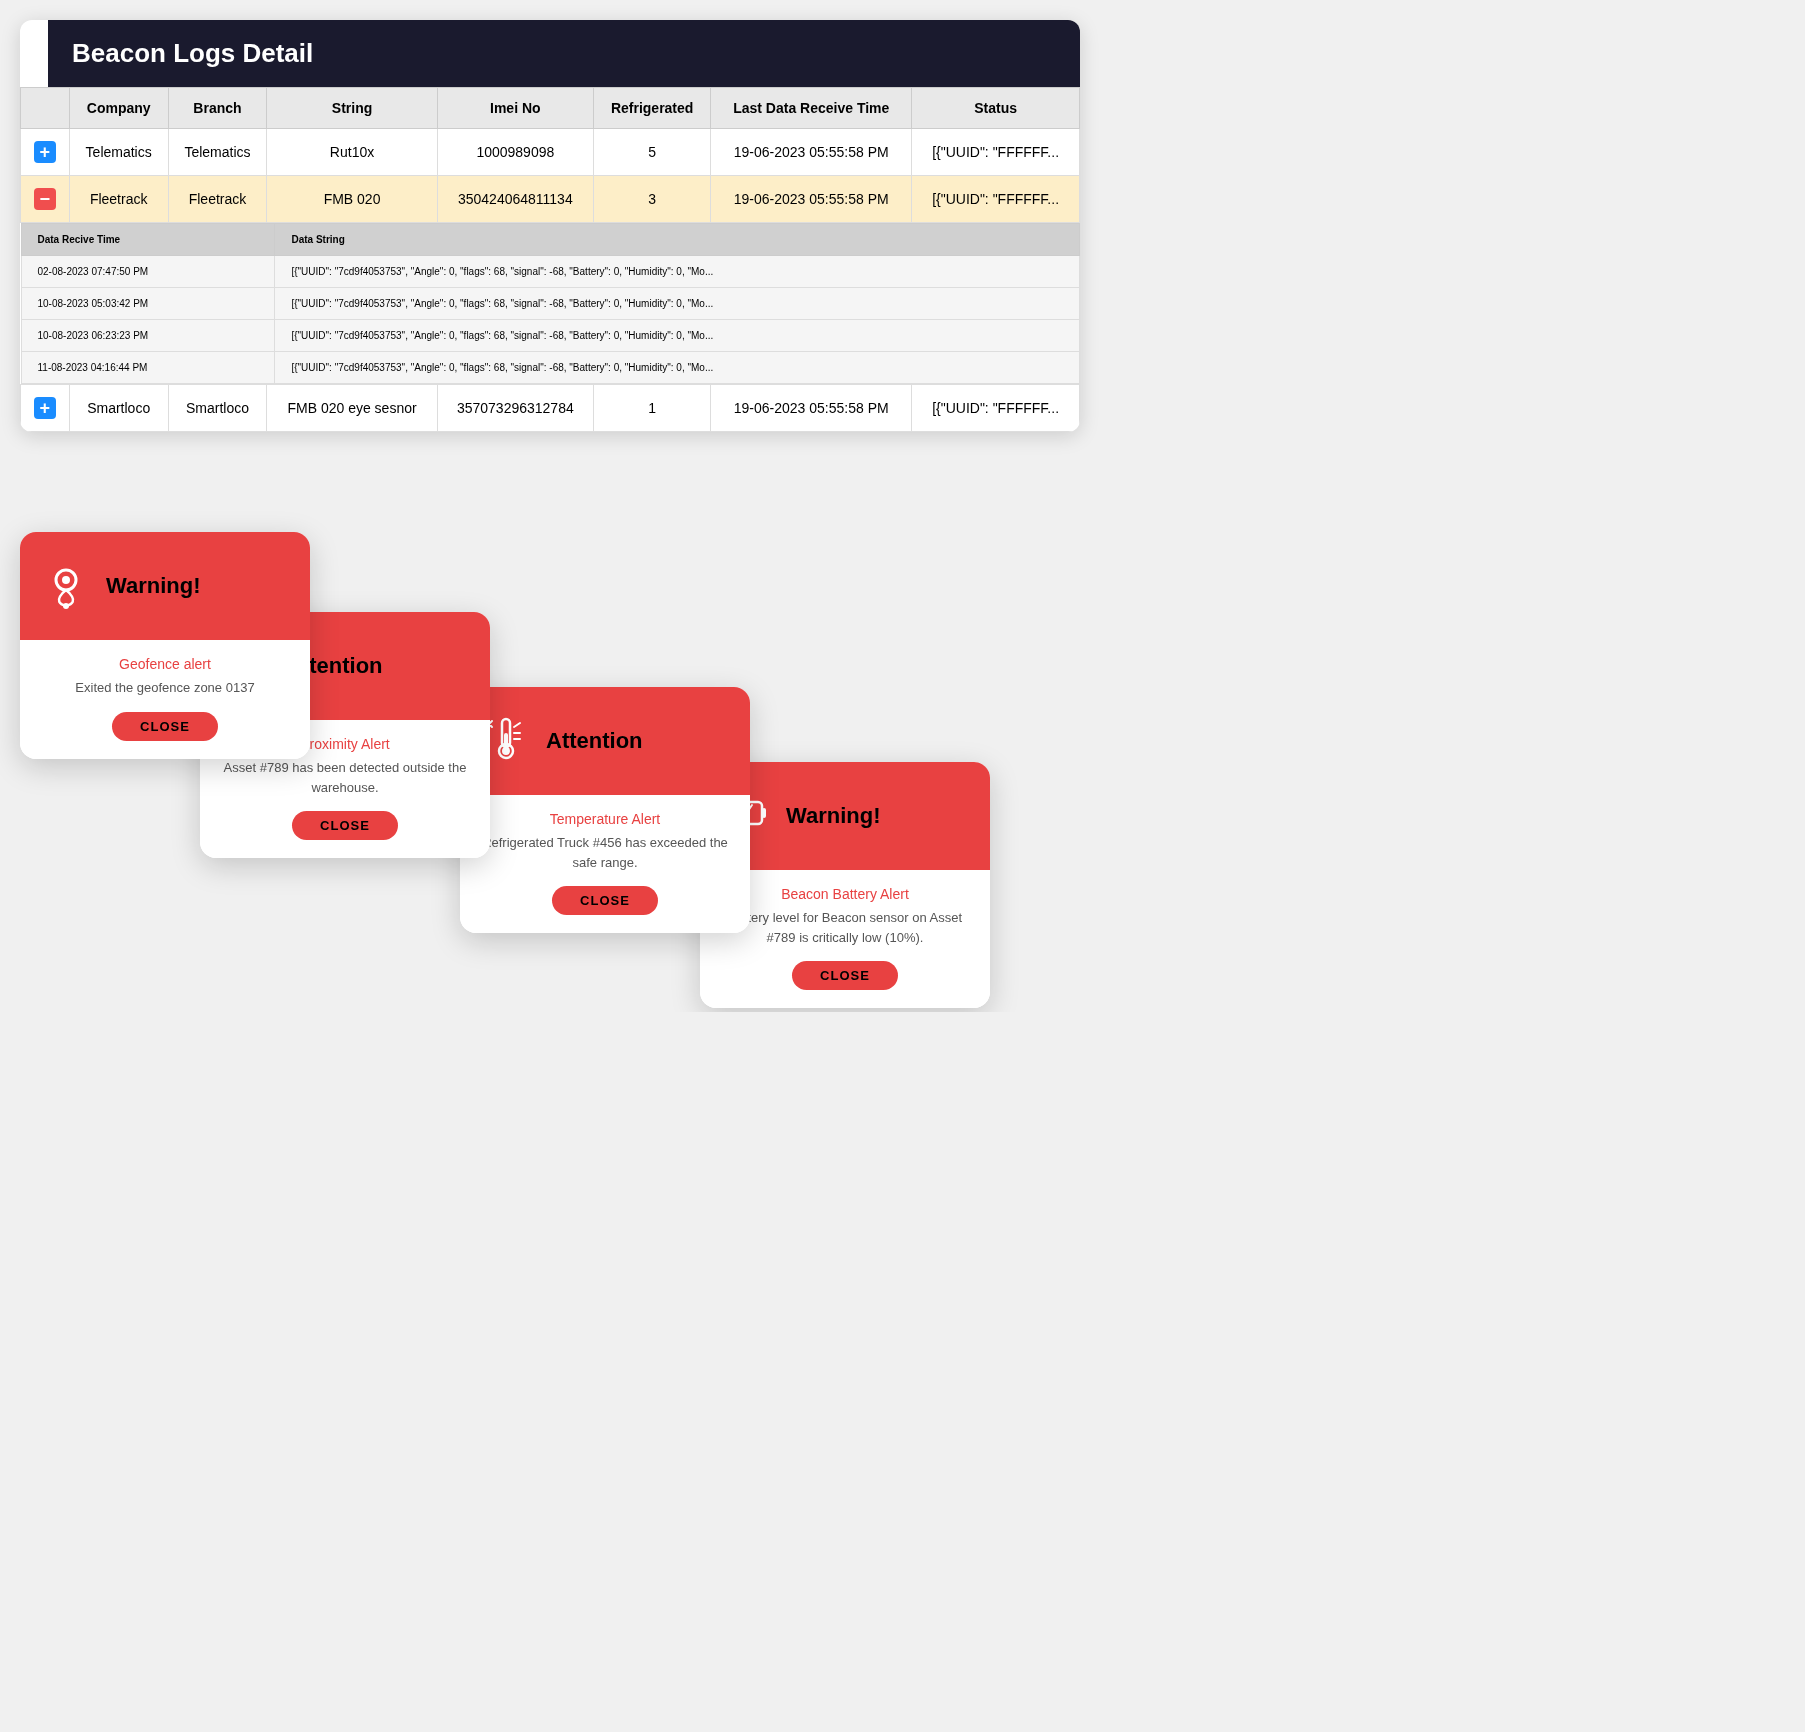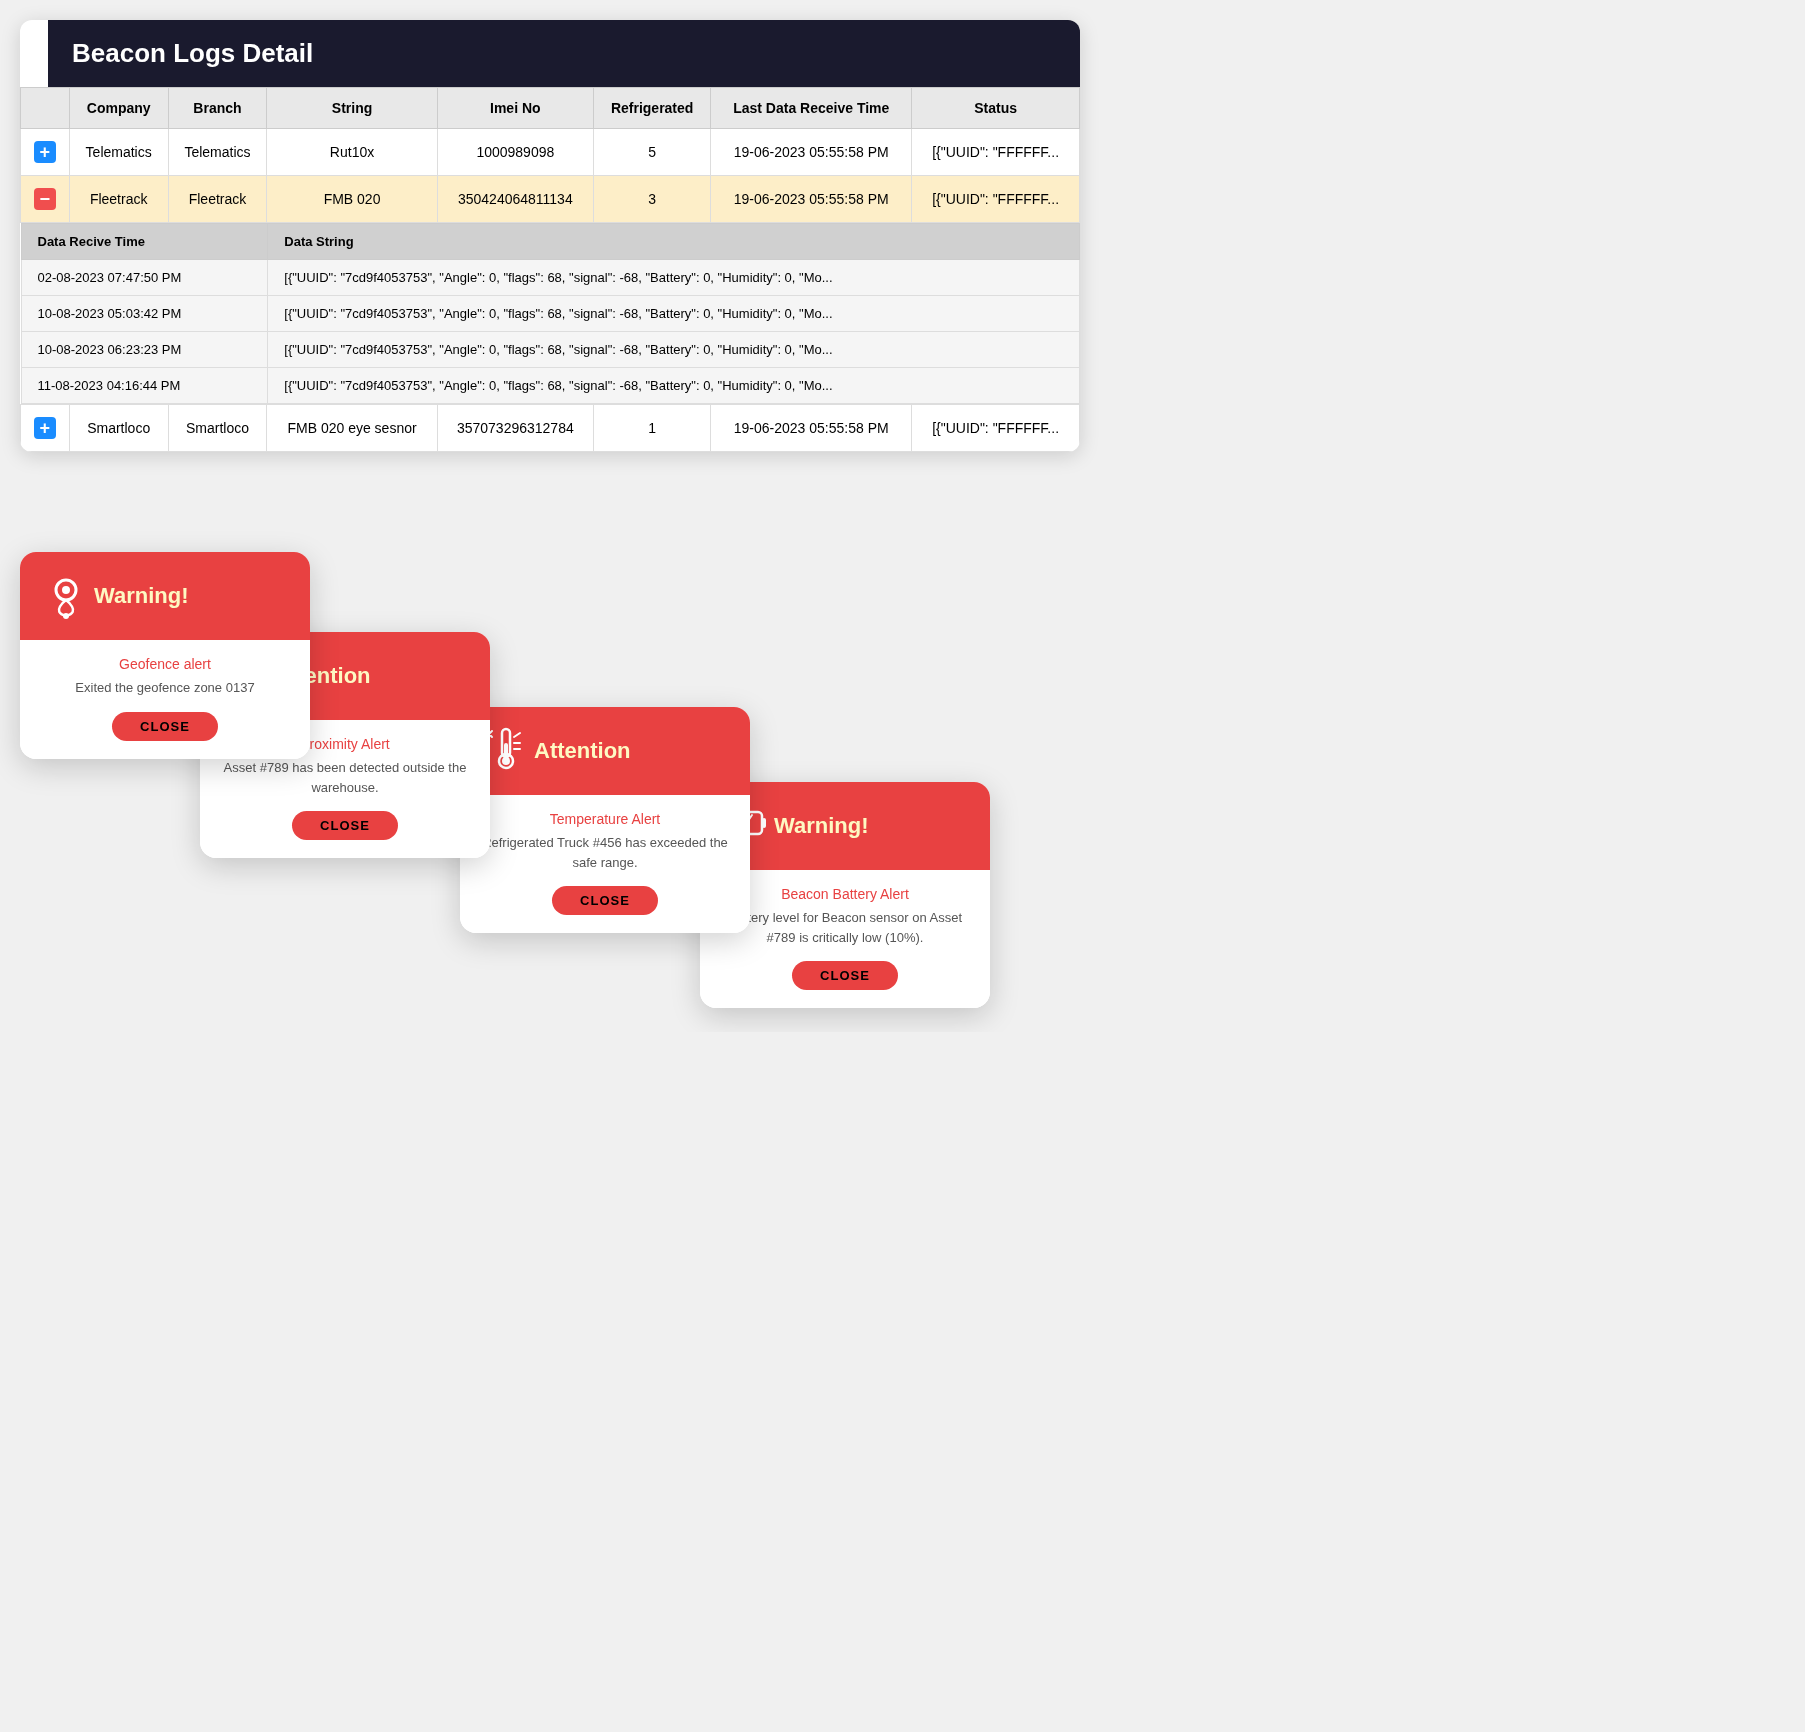--- a/index.html
+++ b/index.html
@@ -67,21 +67,21 @@
     .sub-table-wrapper {
       background: #f5f5f5;
     }
     .sub-table-wrapper td {
       padding: 0;
       border: none;
     }
     .sub-table {
       width: 100%;
       border-collapse: collapse;
-      font-size: 13px;
+      font-size: 10px;
     }
     .sub-table th {
       background: #d0d0d0;
       font-weight: 700;
       padding: 10px 16px;
       text-align: left;
       border: 1px solid #ccc;
     }
     .sub-table td {
       padding: 10px 16px;
@@ -98,25 +98,25 @@
     .alert-card {
       position: absolute;
       border-radius: 16px;
       overflow: hidden;
       box-shadow: 0 8px 30px rgba(0,0,0,0.18);
       width: 290px;
       background: #fff;
     }
     .alert-card-header {
       background: #e84141;
-      color: #fef9c3;
+      color: #000000;
       display: flex;
       align-items: center;
-      gap: 2px;
-      padding: 16px 20px;
+      gap: 14px;
+      padding: 26px 20px;
     }
     .alert-icon {
       width: 52px;
       height: 52px;
       flex-shrink: 0;
     }
     .alert-title {
       font-size: 22px;
       font-weight: 700;
     }

